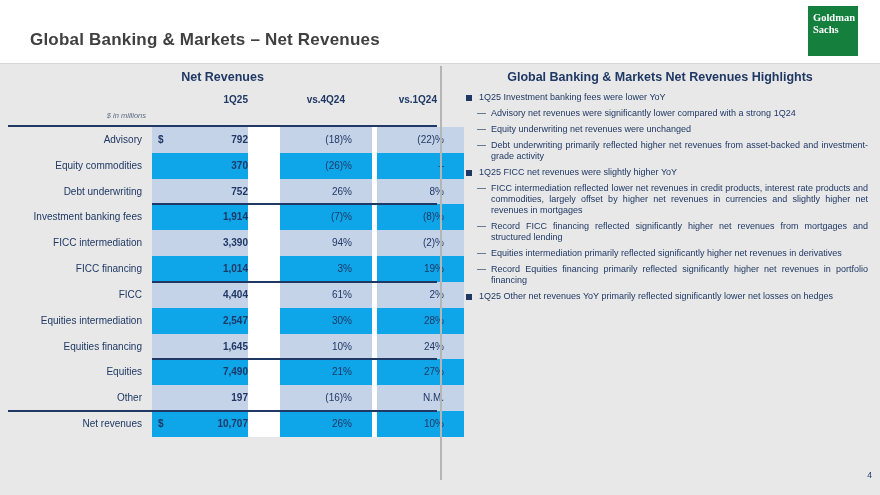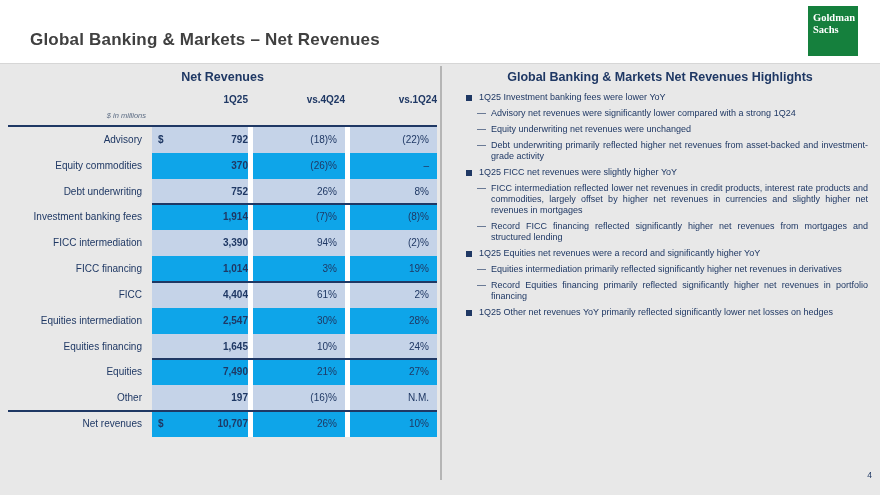--- a/index.html
+++ b/index.html
@@ -27,21 +27,21 @@
   .rowsbg{position:absolute;left:144px;top:0;width:285px;height:100%;background:#ffffff;}
   .trow{position:relative;height:25.83px;}
   .cell{position:absolute;top:0;height:100%;box-sizing:border-box;font-size:10px;
         color:#1f3864;line-height:25.83px;}
   .lab{left:0;width:138px;text-align:right;padding-right:4px;}
   .cA{left:144px;width:96px;}.cB{left:245px;width:92px;}.cC{left:342px;width:87px;}
   .dark .cA,.dark .cB,.dark .cC{background:#c5d3e8;}
   .light .cA,.light .cB,.light .cC{background:#0ea5e9;}
   .cur{position:absolute;left:6px;top:0;line-height:25.83px;font-weight:bold;}
   .val{position:absolute;right:0;top:0;line-height:25.83px;font-weight:bold;}
-  .pct{text-align:right;padding-right:8px;}
+  .pct{text-align:right;padding-right:20px;margin-left:27px;}
   .sepline{position:absolute;top:-1px;height:2px;background:#1f3864;z-index:3;}
   .sep-data>.sepline{left:144px;width:285px;}
   .sep-full>.sepline{left:0;width:429px;}
   
   .divider{position:absolute;left:440px;top:66px;width:2px;height:414px;background:#b5b5b5;}
   
   .hl-title{position:absolute;left:446px;top:70px;width:428px;text-align:center;
             font-size:12.5px;font-weight:bold;color:#1f3864;}
   .bullets{position:absolute;left:458px;top:92px;width:410px;color:#1f3864;
            font-size:9px;line-height:11px;}
@@ -238,24 +238,20 @@
     </div>
     <div class="sub">
       <span class="dash">—</span>
       <span class="txt">FICC intermediation reflected lower net revenues in credit products, interest rate products and commodities, largely offset by higher net revenues in currencies and slightly higher net revenues in mortgages</span>
     </div>
     <div class="sub">
       <span class="dash">—</span>
       <span class="txt">Record FICC financing reflected significantly higher net revenues from mortgages and structured lending</span>
     </div>
 
-    <div class="b1">
-      <span class="sq"></span>
-      <span class="txt">1Q25 Equities net revenues were a record and significantly higher YoY</span>
-    </div>
     <div class="sub">
       <span class="dash">—</span>
       <span class="txt">Equities intermediation primarily reflected significantly higher net revenues in derivatives</span>
     </div>
     <div class="sub">
       <span class="dash">—</span>
       <span class="txt">Record Equities financing primarily reflected significantly higher net revenues in portfolio financing</span>
     </div>
 
     <div class="b1">

